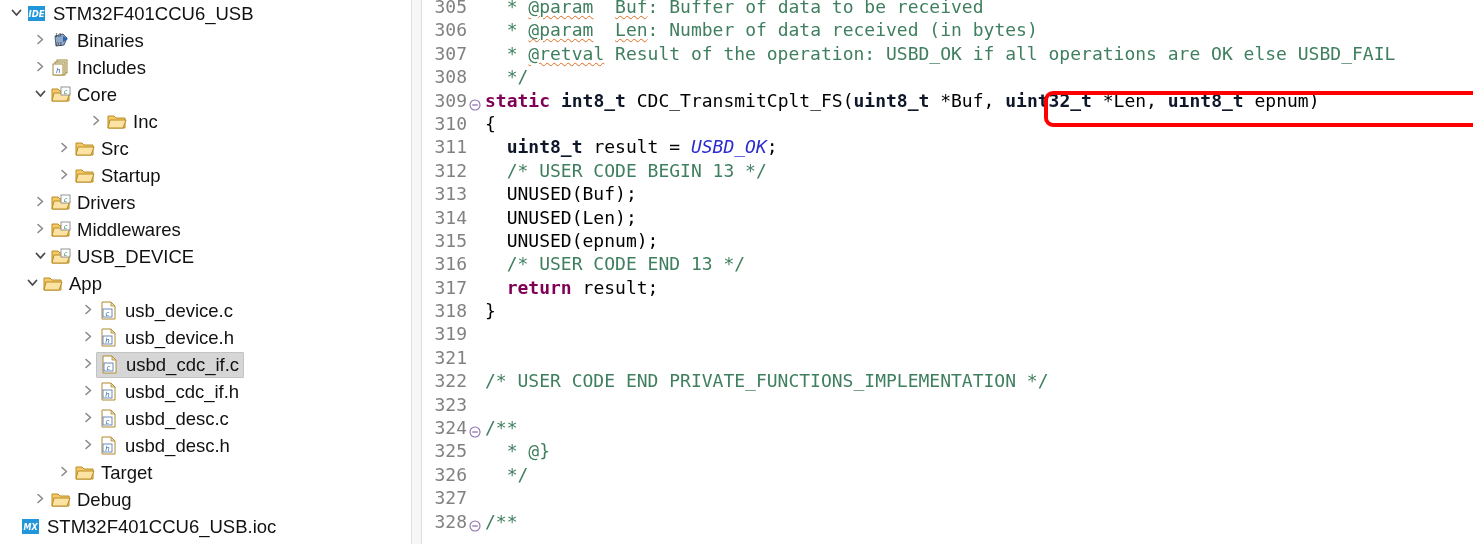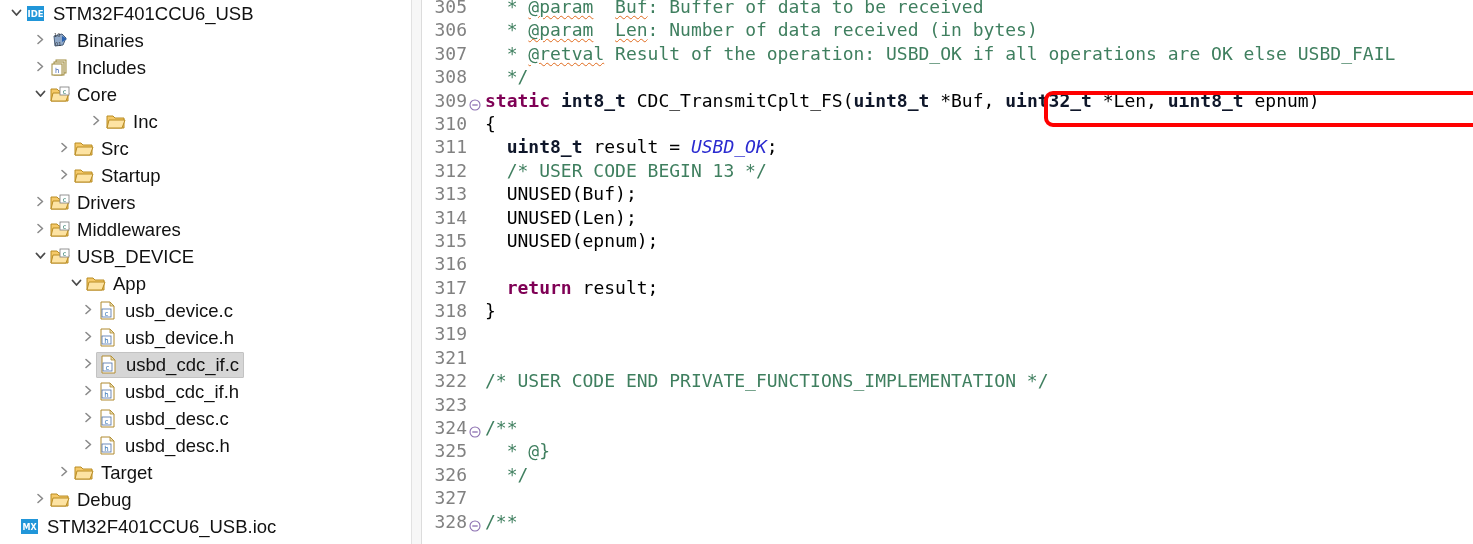--- a/index.html
+++ b/index.html
@@ -38,22 +38,23 @@
     color: #7a7a7a;
     font-size: 13px;
     line-height: 1;
     position: relative;
     top: -1px;
   }
   .tree-row .twisty.empty { visibility: hidden; }
   .twisty svg { display:block; margin: 0 auto; }
   .tree-row .ticon {
     width: 22px; flex: 0 0 22px;
-    display: flex; align-items: center; 
+    display: flex; align-items: center; justify-content: center;
     margin-right: 5px;
+    font-style: italic;
   }
   .tree-row .tlabel {
     font-size: 18.5px;
     letter-spacing: 0px;
     color: #111;
   }
   .selected-wrap {
     background: #d6d6d6;
     border: 1px solid #c3c3c3;
     border-radius: 1px;
@@ -314,21 +315,21 @@
               <svg width="20" height="19" viewBox="0 0 20 19" xmlns="http://www.w3.org/2000/svg">
                 <path d="M1 4 L7 4 L9 6 L18 6 L18 16 L1 16 Z" fill="#f5c969" stroke="#b98c22" stroke-width="1"></path>
                 <path d="M3 8 L19 8 L16 16 L1 16 Z" fill="#fde3a3" stroke="#b98c22" stroke-width="1"></path>
                 <rect x="10" y="2" width="9" height="8" fill="#ffffff" stroke="#7a7a7a" stroke-width="0.8"></rect>
                 <text x="14.5" y="8.6" font-size="6.5" fill="#2f7d6a" font-family="DejaVu Sans, sans-serif" text-anchor="middle">c</text>
               </svg>
             </span>
             <span class="tlabel">USB_DEVICE</span>
           </span>
         </div>
-        <div class="tree-row" style="padding-left: 66px;">
+        <div class="tree-row" style="padding-left: 22px;">
           <span class="twisty">
             <svg width="13" height="13" viewBox="0 0 13 13" xmlns="http://www.w3.org/2000/svg">
               <path d="M2.5 4.5 L6.5 9 L10.5 4.5" fill="none" stroke="#4a4a4a" stroke-width="1.8" stroke-linecap="round" stroke-linejoin="round"></path>
             </svg>
           </span>
           <span style="display: inline-flex; align-items: center;">
             <span class="ticon">
               <svg width="20" height="19" viewBox="0 0 20 19" xmlns="http://www.w3.org/2000/svg">
                 <path d="M1 4 L7 4 L9 6 L18 6 L18 16 L1 16 Z" fill="#f5c969" stroke="#b98c22" stroke-width="1"></path>
                 <path d="M3 8 L19 8 L16 16 L1 16 Z" fill="#fde3a3" stroke="#b98c22" stroke-width="1"></path>
@@ -503,21 +504,21 @@
         <div class="code-line"><span class="lnum">309</span><span class="fold" style="padding-top: 5px;"><svg width="13" height="13" viewBox="0 0 13 13" xmlns="http://www.w3.org/2000/svg">
               <circle cx="6" cy="6" r="5" fill="#ffffff" stroke="#8b6fb0" stroke-width="1.1"></circle>
               <line x1="3.3" y1="6" x2="8.7" y2="6" stroke="#8b6fb0" stroke-width="1.3"></line>
             </svg></span><span class="ctext"><span class="kw">static</span><span class="plain"> </span><span class="type">int8_t</span><span class="plain"> </span><span class="plain">CDC_TransmitCplt_FS</span><span class="plain">(</span><span class="type">uint8_t</span><span class="plain"> *Buf, </span><span class="type">uint32_t</span><span class="plain"> *Len, </span><span class="type">uint8_t</span><span class="plain"> epnum)</span></span></div>
         <div class="code-line"><span class="lnum">310</span><span class="fold"></span><span class="ctext"><span class="plain">{</span></span></div>
         <div class="code-line"><span class="lnum">311</span><span class="fold"></span><span class="ctext"><span class="plain">  </span><span class="type">uint8_t</span><span class="plain"> result = </span><span class="const">USBD_OK</span><span class="plain">;</span></span></div>
         <div class="code-line"><span class="lnum">312</span><span class="fold"></span><span class="ctext"><span class="cmt">  /* USER CODE BEGIN 13 */</span></span></div>
         <div class="code-line"><span class="lnum">313</span><span class="fold"></span><span class="ctext"><span class="plain">  UNUSED(Buf);</span></span></div>
         <div class="code-line"><span class="lnum">314</span><span class="fold"></span><span class="ctext"><span class="plain">  UNUSED(Len);</span></span></div>
         <div class="code-line"><span class="lnum">315</span><span class="fold"></span><span class="ctext"><span class="plain">  UNUSED(epnum);</span></span></div>
-        <div class="code-line"><span class="lnum">316</span><span class="fold"></span></div>
+        <div class="code-line"><span class="lnum">316</span><span class="fold"></span><span class="ctext"><span class="cmt">  /* USER CODE END 13 */</span></span></div>
         <div class="code-line"><span class="lnum">317</span><span class="fold"></span><span class="ctext"><span class="plain">  </span><span class="kw">return</span><span class="plain"> result;</span></span></div>
         <div class="code-line"><span class="lnum">318</span><span class="fold"></span><span class="ctext"><span class="plain">}</span></span></div>
         <div class="code-line"><span class="lnum">319</span><span class="fold"></span><span class="ctext"><span class="plain"></span></span></div>
         <div class="code-line"><span class="lnum">321</span><span class="fold"></span><span class="ctext"><span class="plain"></span></span></div>
         <div class="code-line"><span class="lnum">322</span><span class="fold"></span><span class="ctext"><span class="cmt">/* USER CODE END PRIVATE_FUNCTIONS_IMPLEMENTATION */</span></span></div>
         <div class="code-line"><span class="lnum">323</span><span class="fold"></span><span class="ctext"><span class="plain"></span></span></div>
         <div class="code-line"><span class="lnum">324</span><span class="fold" style="padding-top: 5px;"><svg width="13" height="13" viewBox="0 0 13 13" xmlns="http://www.w3.org/2000/svg">
               <circle cx="6" cy="6" r="5" fill="#ffffff" stroke="#8b6fb0" stroke-width="1.1"></circle>
               <line x1="3.3" y1="6" x2="8.7" y2="6" stroke="#8b6fb0" stroke-width="1.3"></line>
             </svg></span><span class="ctext"><span class="cmt">/**</span></span></div>

